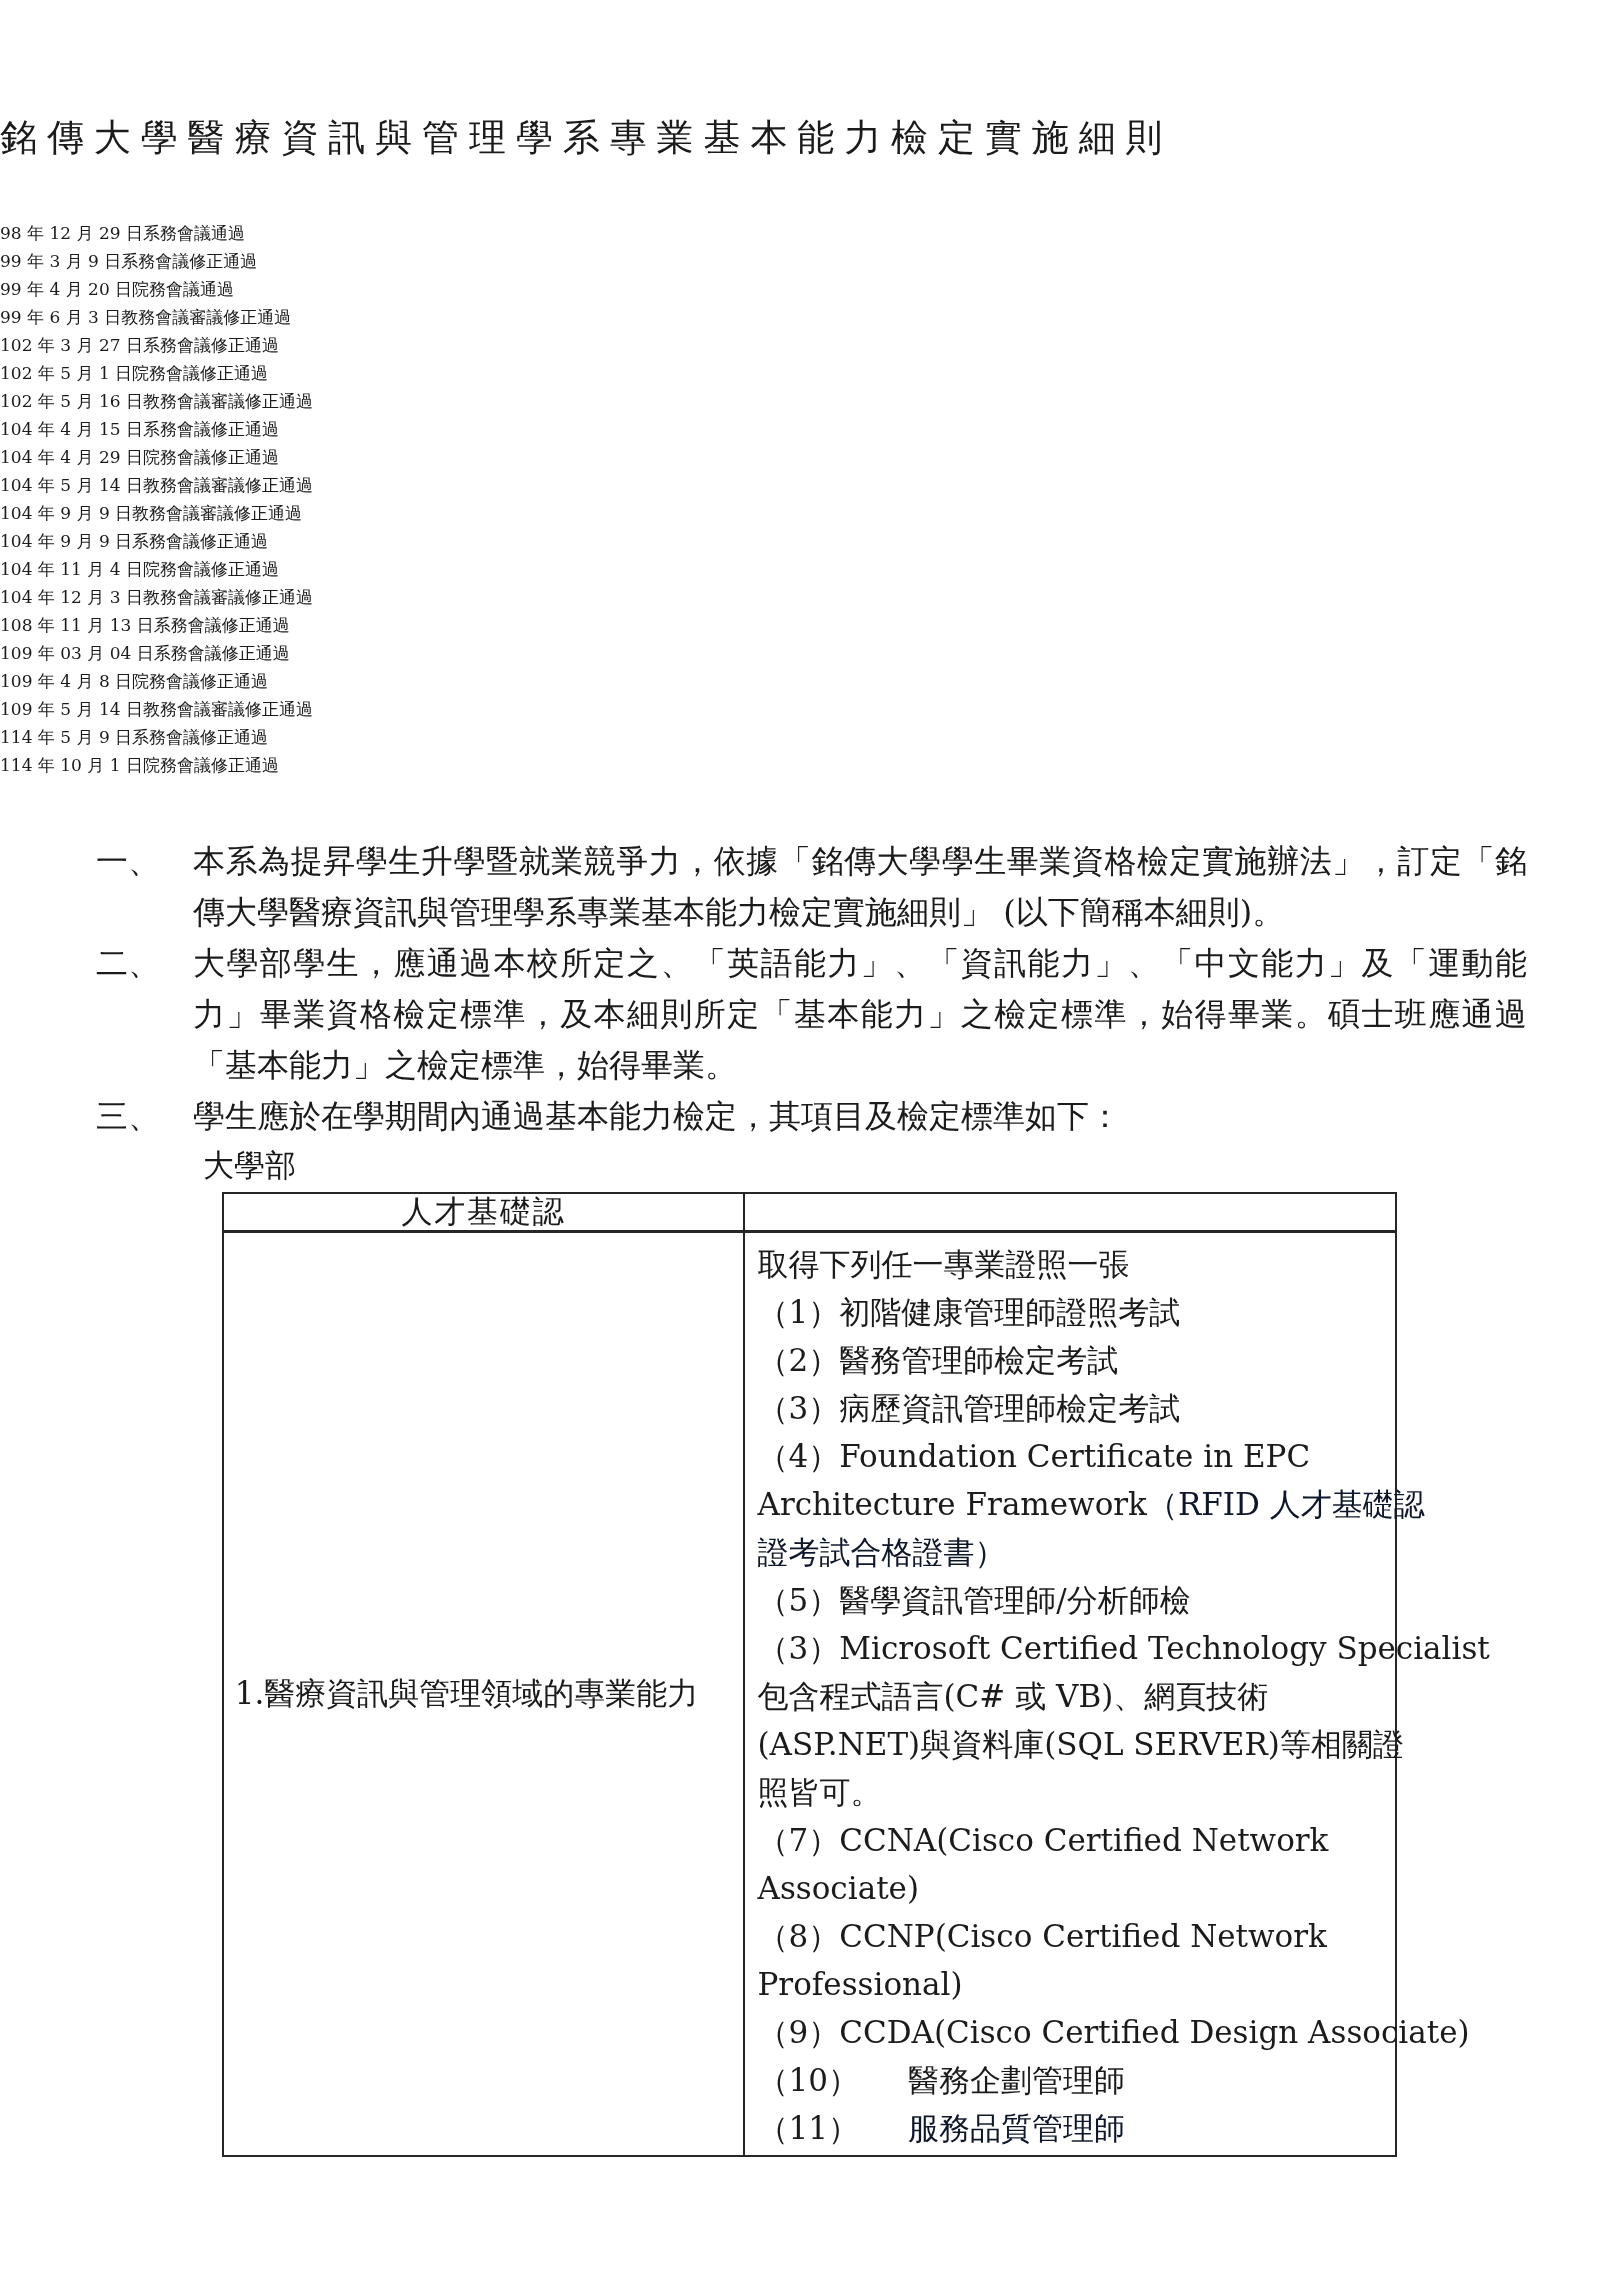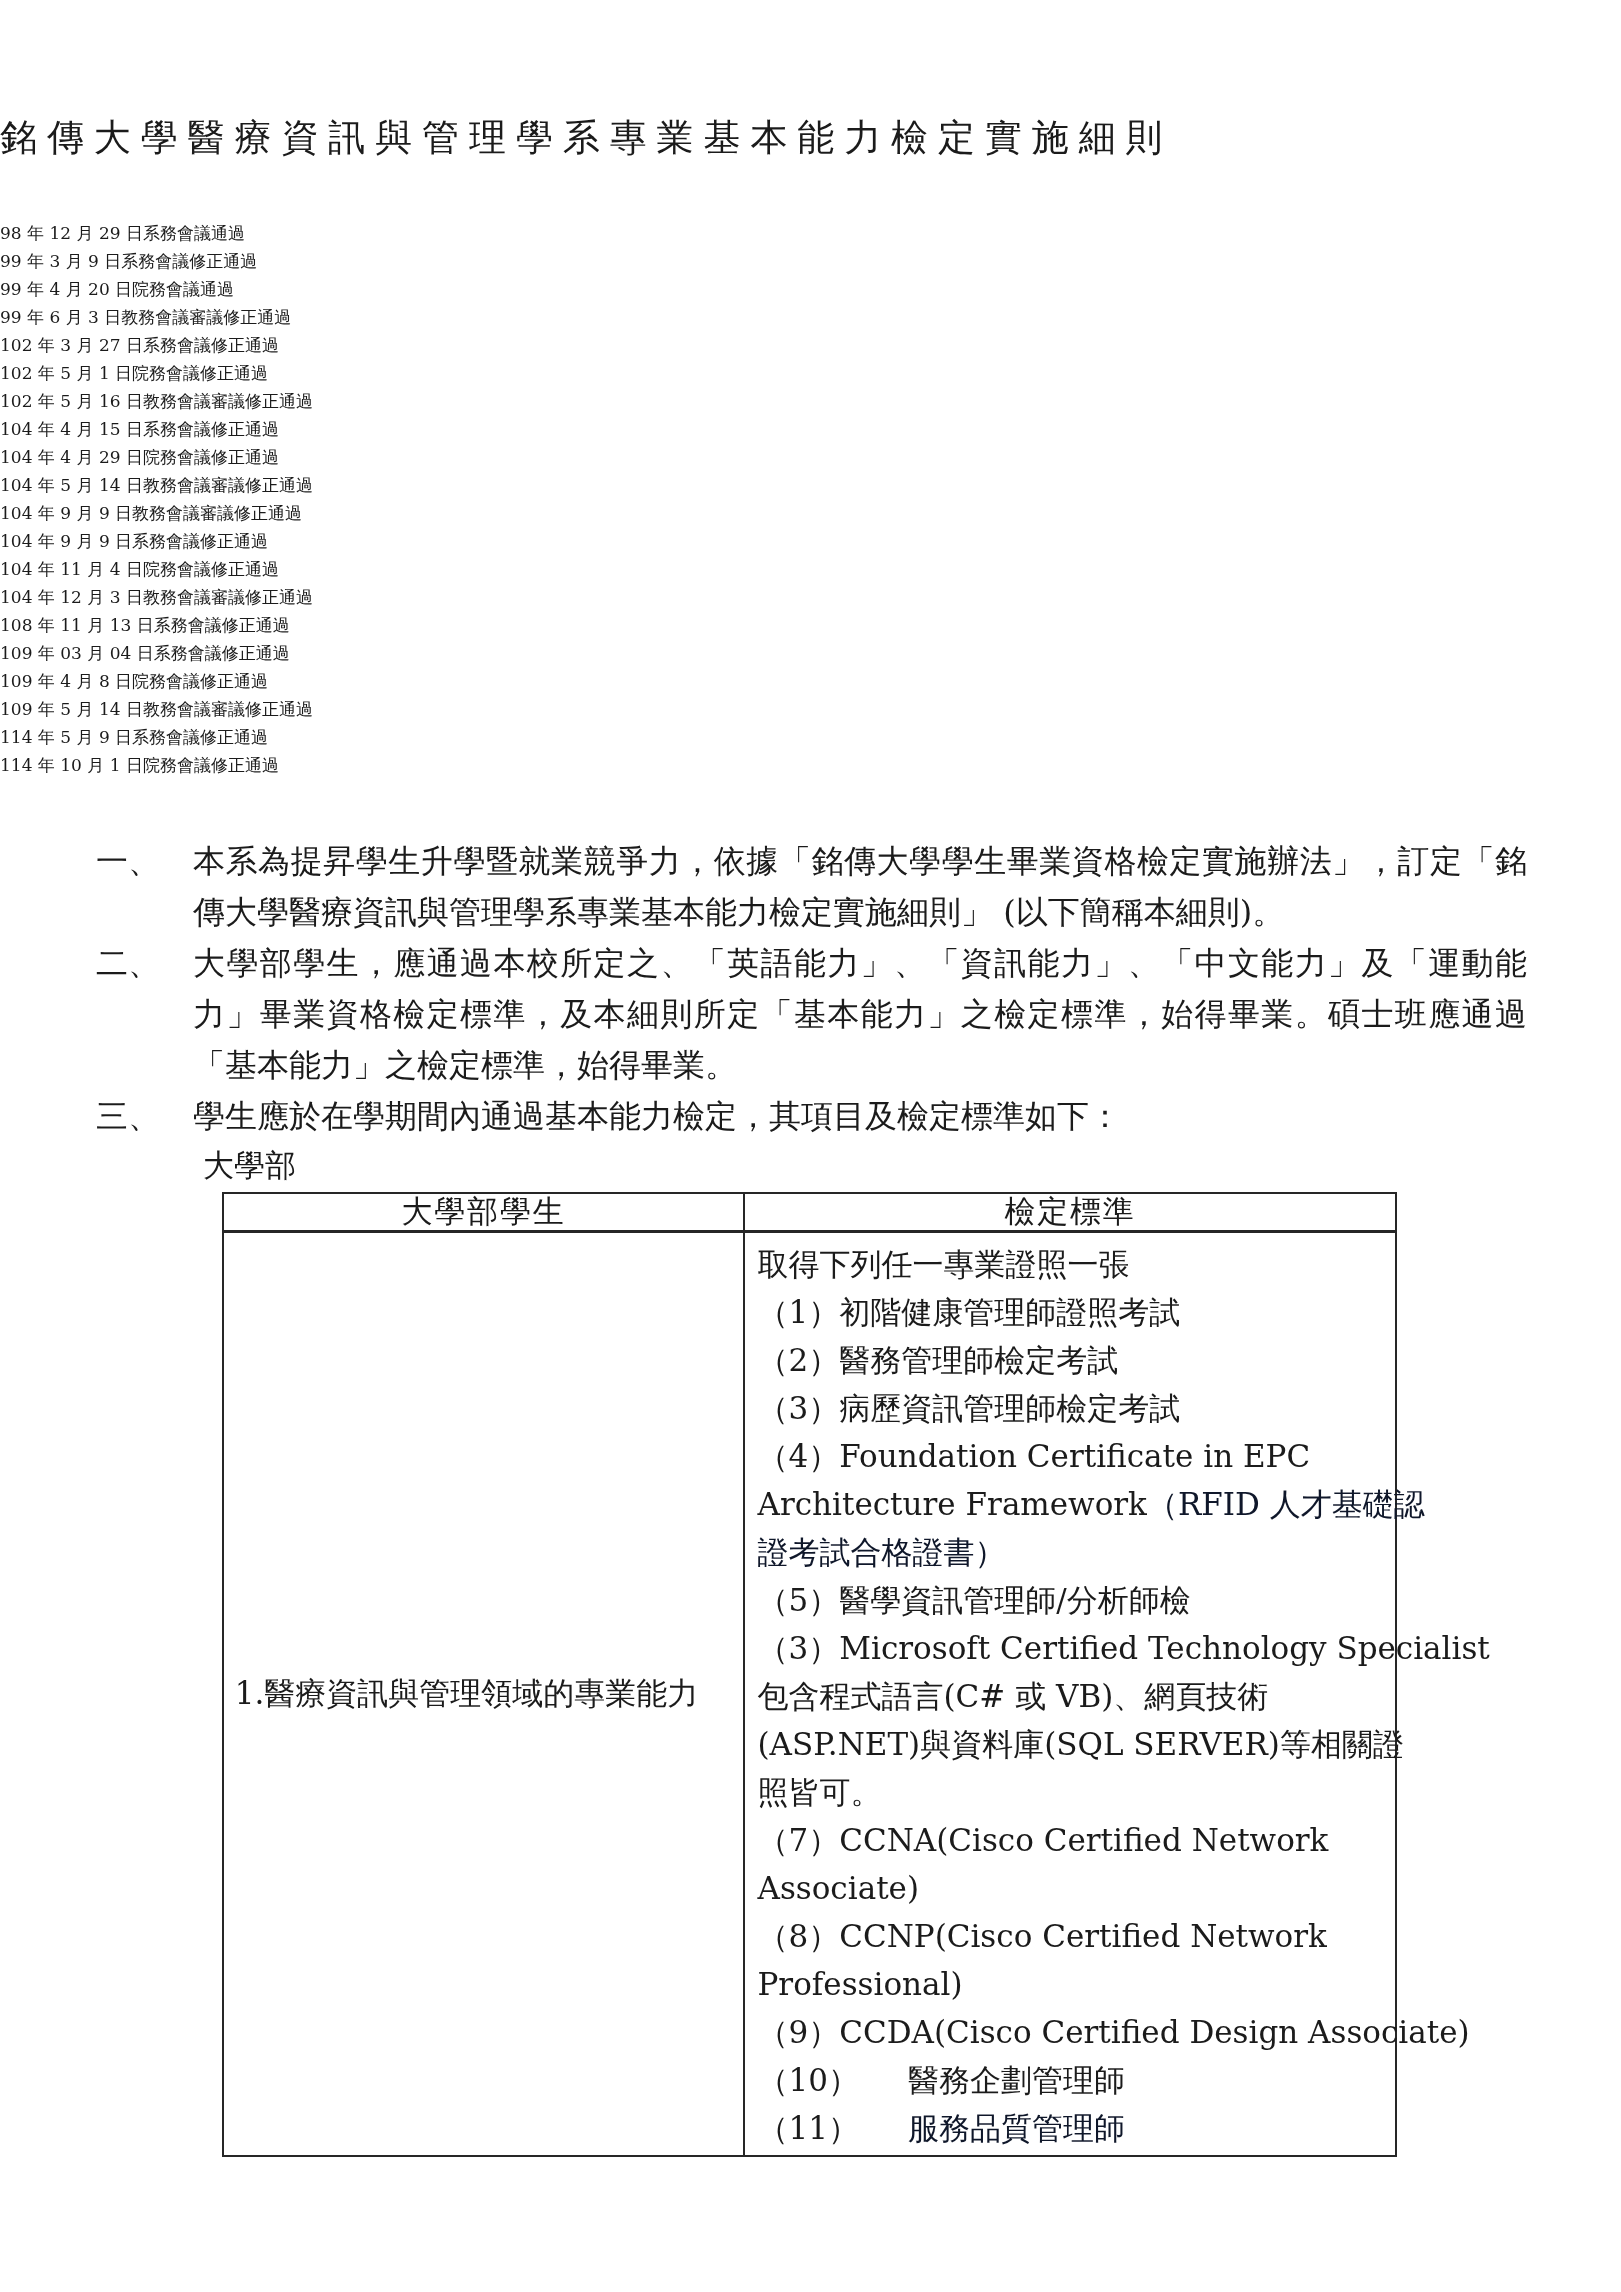--- a/index.html
+++ b/index.html
@@ -124,22 +124,21 @@
     <div class="article">
       <div class="article-marker">三、</div>
       <div class="article-text">學生應於在學期間內通過基本能力檢定，其項目及檢定標準如下：</div>
     </div>
   </div>
 
   <div class="section-label">大學部</div>
 
   <div class="cap-table">
     <div class="cap-header">
-      <div class="hcell col-left">大學部學生</div>
-      <div class="hcell col-right">檢定標準</div>
+      <div class="hcell col-left">人才基礎認</div>
     </div>
     <div class="cap-body">
       <div class="col-left ability-cell">
         <span>1.醫療資訊與管理領域的專業能力</span>
       </div>
       <div class="col-right criteria-cell">
         <div class="cline"><span class="seg">取得下列任一專業證照一張</span></div>
         <div class="cline"><span class="seg">（1）初階健康管理師證照考試</span></div>
         <div class="cline"><span class="seg">（2）醫務管理師檢定考試</span></div>
         <div class="cline"><span class="seg">（3）病歷資訊管理師檢定考試</span></div>

